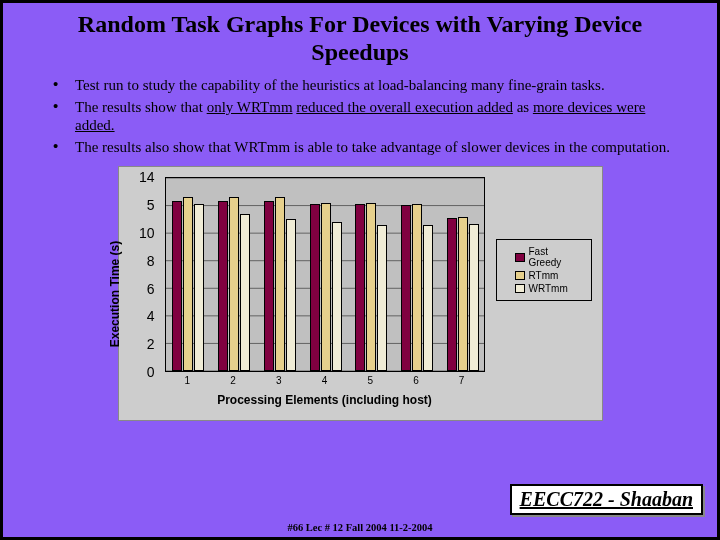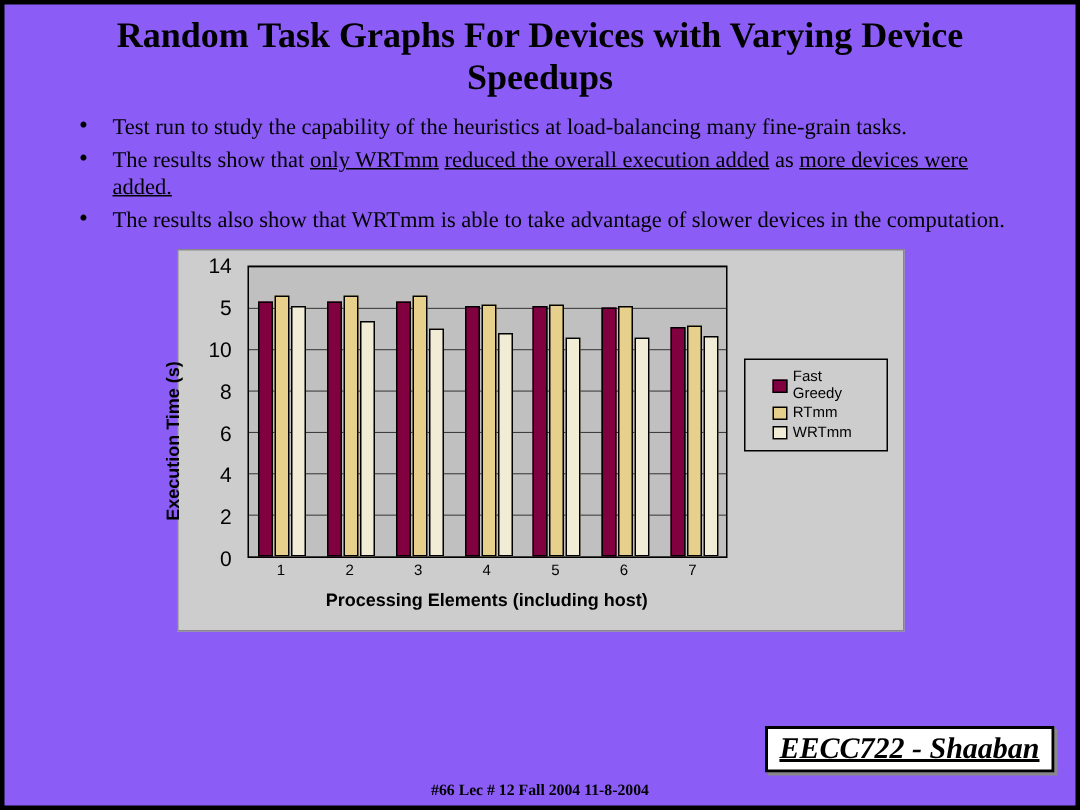--- a/index.html
+++ b/index.html
@@ -259,14 +259,14 @@
         <div class="legend-row">
           <div class="swatch" style="background: rgb(240, 236, 214);"></div>
           <span>WRTmm</span>
         </div>
       </div>
   </div>
 
   <div class="footer-box">
     <span class="cc">EECC722 - Shaaban</span>
   </div>
-  <div class="footnote">#66   Lec # 12   Fall 2004  11-8-2004</div>
+  <div class="footnote">#66   Lec # 12   Fall 2004  11-2-2004</div>
 </div>
 
 </body></html>

